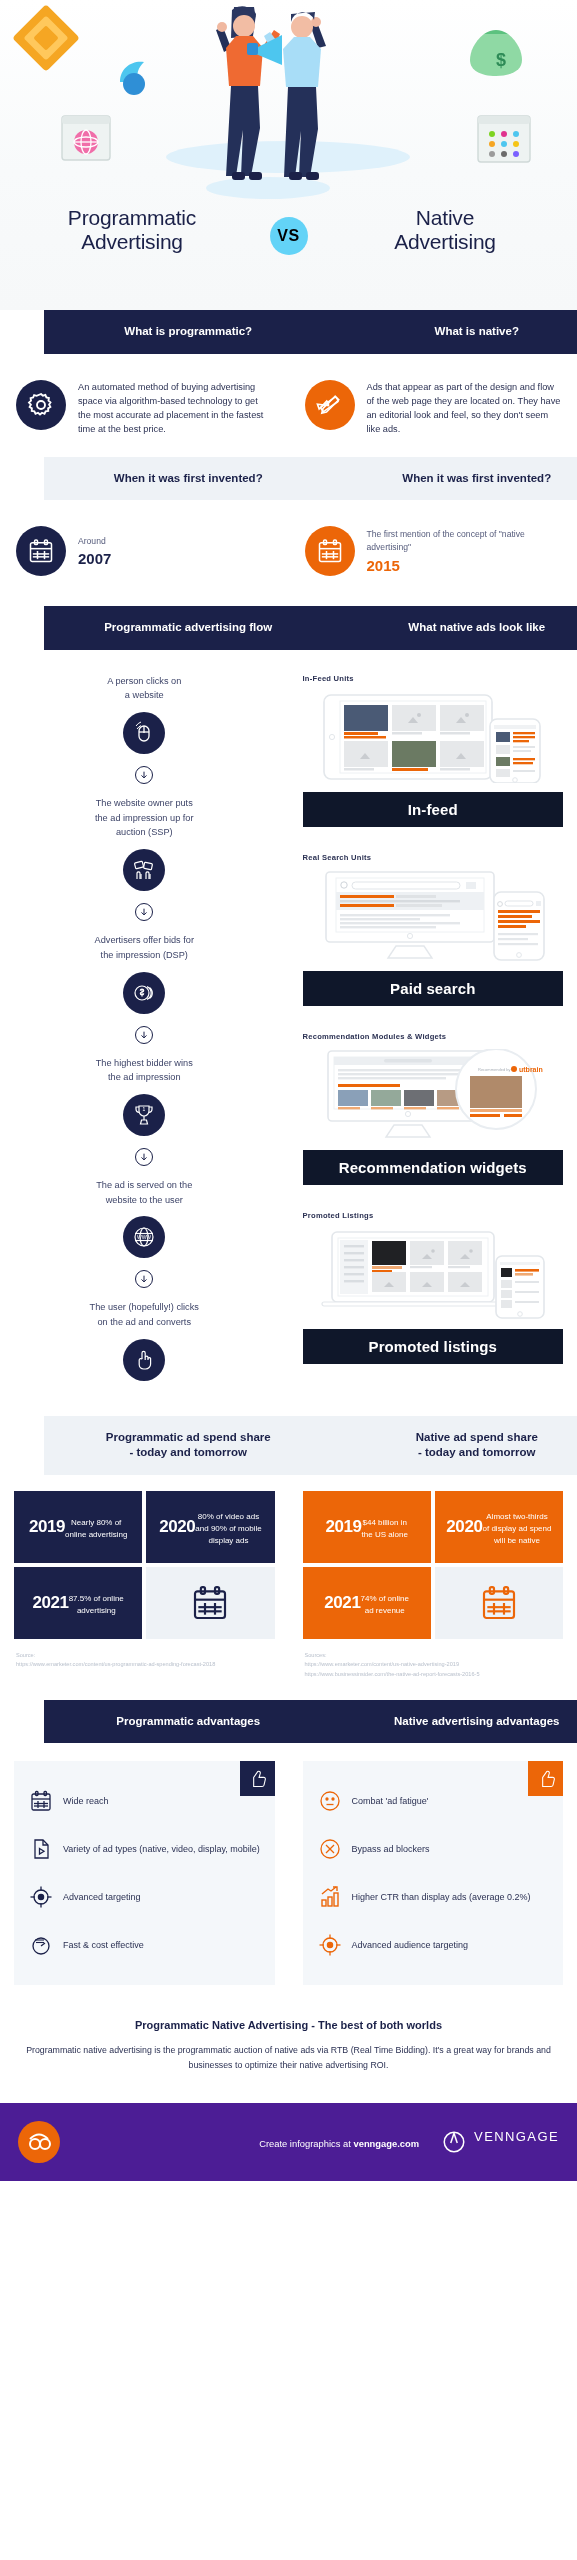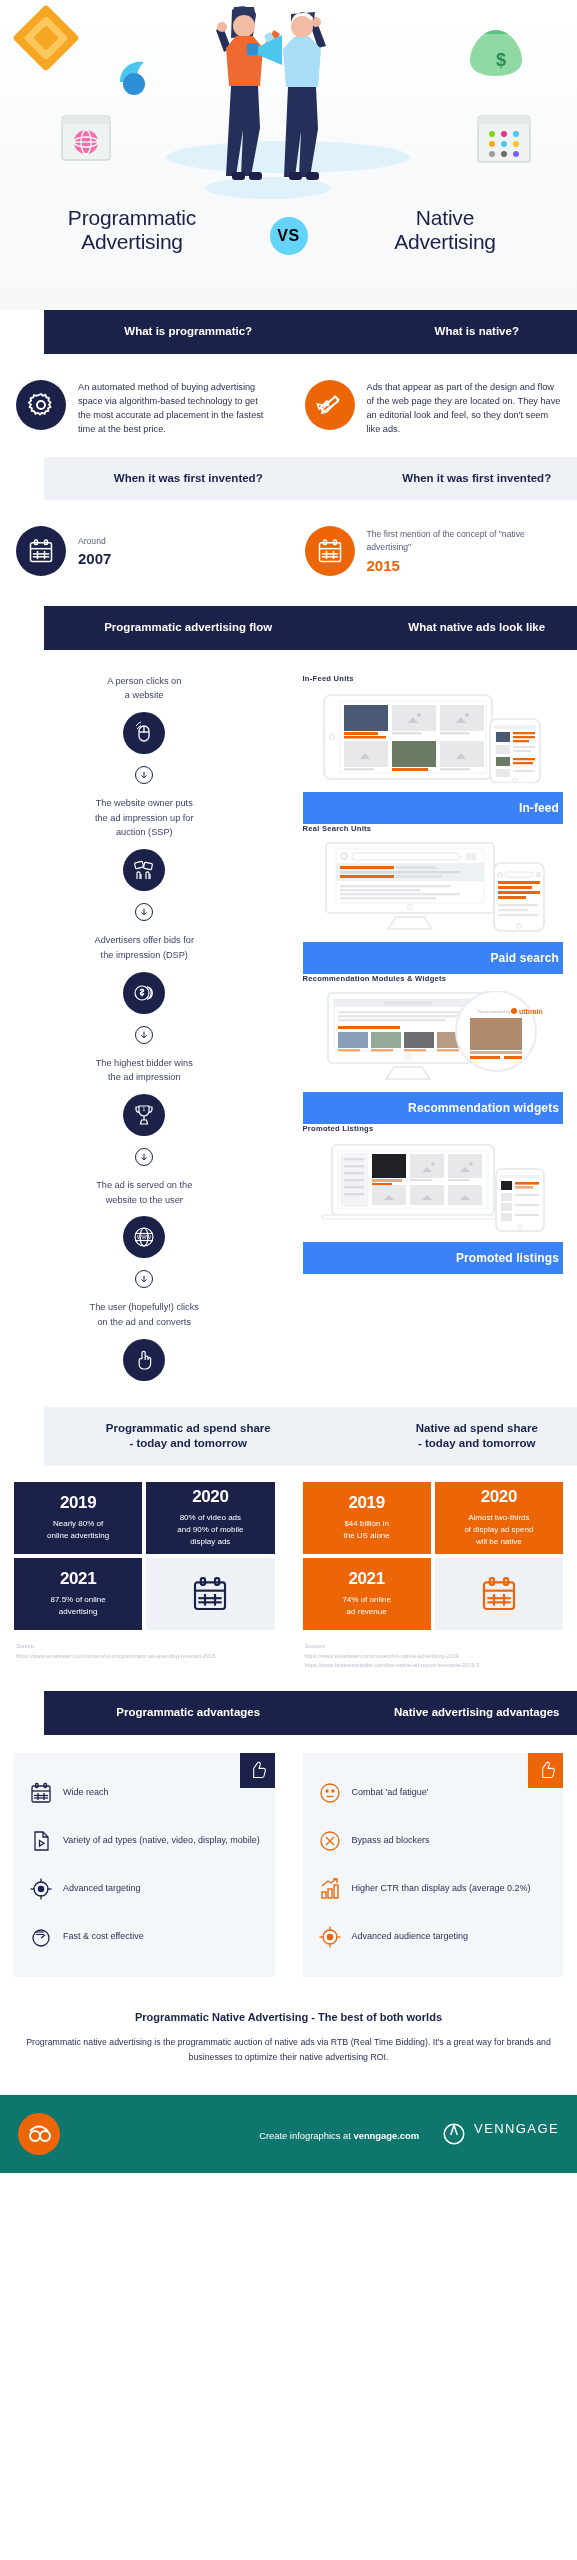--- a/index.html
+++ b/index.html
@@ -85,40 +85,40 @@
     display: flex; align-items: center; justify-content: center;
   }
   .flow-arrow {
     width: 18px; height: 18px; border-radius: 50%;
     border: 1.6px solid #1b2149; margin: 12px auto 12px auto;
     display: flex; align-items: center; justify-content: center;
   }
 
   
   .native { padding: 24px 14px 26px 14px; }
-  .nat-block { }
+  .nat-block { margin-bottom: 26px; }
   .nat-title {
     font-size: 7.6px; font-weight: bold; color: #2b3153;
     letter-spacing: .25px; margin-bottom: 8px;
   }
   .nat-art {
     height: 92px; display: flex; align-items: center; justify-content: center;
     margin-bottom: 9px;
   }
   .nat-btn {
-    background: #3b82f6; color: #ffffff; text-align: right;
-    font-size: 12px; font-weight: bold; padding: 9px 4px;
+    background: #0f172a; color: #ffffff; text-align: center;
+    font-size: 15px; font-weight: bold; padding: 9px 4px;
     letter-spacing: .1px;
   }
 
   
   .tiles { display: flex; flex-wrap: wrap; gap: 4px; padding: 16px 14px 0 14px; }
   .tile {
     width: calc(50% - 2px); height: 72px;
-    display: flex; flex-direction: column; align-items: center; justify-content: center;
+    display: flex; flex-direction: row; align-items: center; justify-content: center;
     text-align: center; padding: 0 8px;
   }
   .tile.navy { background: #1b2149; color: #fff; }
   .tile.orange { background: #ec6608; color: #fff; }
   .tile.pale { background: #eef2f6; }
   .tile-year { font-size: 17px; font-weight: bold; letter-spacing: -.4px; }
   .tile-note { font-size: 8px; line-height: 1.5; margin-top: 5px; font-weight: 400; }
   .sources {
     padding: 12px 16px 20px 16px;
     font-size: 5.6px; line-height: 1.75; color: #b9c0cc;
@@ -138,21 +138,21 @@
   .adv-ico { flex: 0 0 auto; width: 30px; height: 30px; display: flex; align-items: center; justify-content: center; }
   .adv-txt { font-size: 9px; line-height: 1.5; color: #2b3153; }
 
   
   .concl { padding: 14px 24px 30px 24px; text-align: center; background: #fff; }
   .concl-h { font-size: 11px; font-weight: bold; color: #1b2149; margin-bottom: 12px; }
   .concl-p { font-size: 8.8px; line-height: 1.7; color: #2b3153; }
 
   
   .footer {
-    background: #0f766e; height: 78px;
+    background: #4c1d95; height: 78px;
     display: flex; align-items: center; padding: 0 18px; gap: 12px;
   }
   .foot-mascot {
     width: 42px; height: 42px; border-radius: 50%; background: #ec6608;
     display: flex; align-items: center; justify-content: center; flex: 0 0 auto;
   }
   .foot-mid { flex: 1; text-align: right; padding-right: 10px; }
   .foot-text { color: #ffffff; font-size: 9.4px; }
   .foot-text b { font-weight: bold; }
   .foot-brand { display: flex; align-items: flex-start; gap: 7px; flex: 0 0 auto; }

